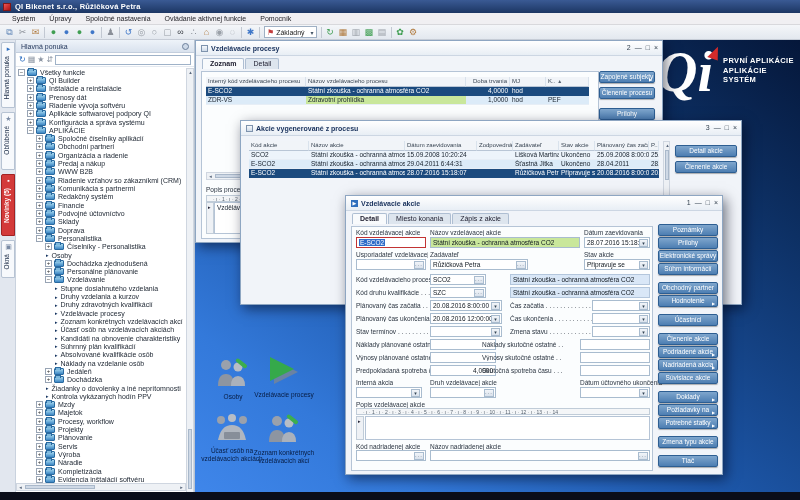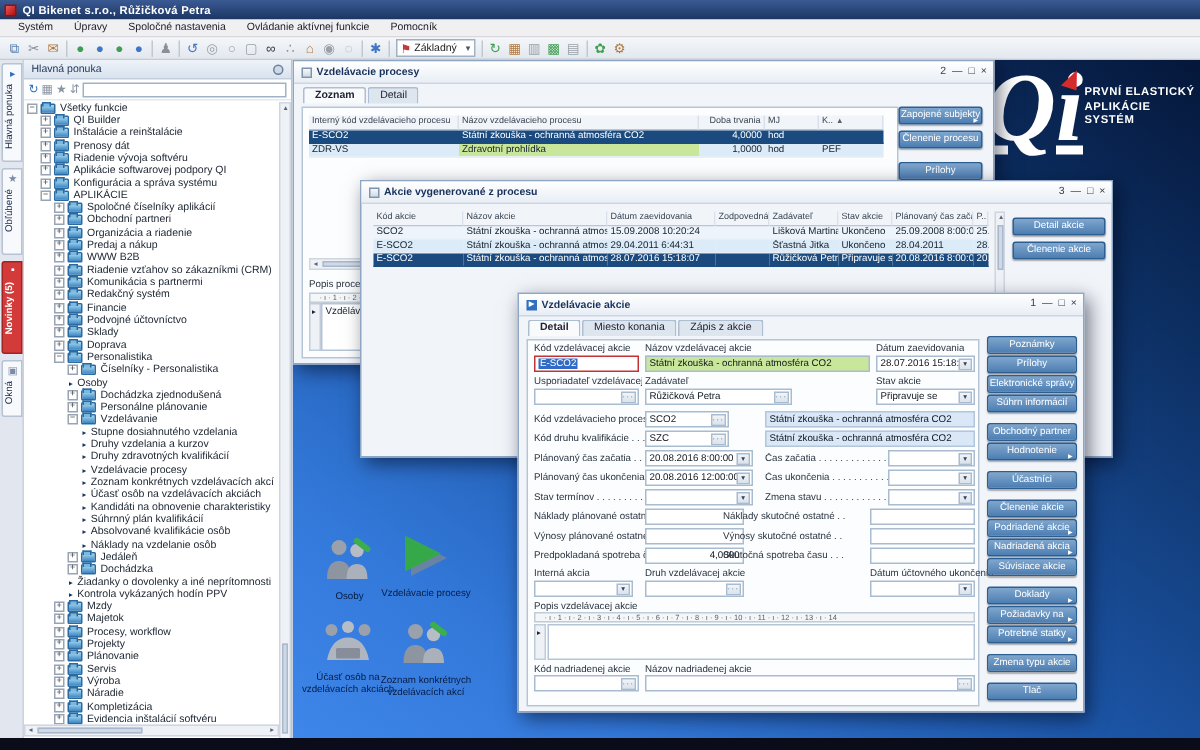--- a/index.html
+++ b/index.html
@@ -43,21 +43,21 @@
   .leafarw { font-size:5px; color:#13325e; margin:0 3px 0 1px; flex:none; }
   .tlabel { font-size:7px; color:#1b2430; }
   .vscroll { position:absolute; width:7px; background:#eef1f5; border:1px solid #cfd6e0; }
   .hscroll { position:absolute; height:8px; background:#eef1f5; border:1px solid #cfd6e0; }
   .scr-arr { position:absolute; font-size:5px; color:#56657a; line-height:6px; text-align:center; width:7px; }
   .thumb { position:absolute; background:#cfd9e6; border:1px solid #a9b8ca; }
 
   
   #desktop { position:absolute; left:195px; top:40px; width:605px; height:452px; background:linear-gradient(to bottom left,#05173a 0%,#0d3064 22%,#1c55a6 55%,#3379da 82%,#3f86ea 100%); z-index:1; }
   #logo { position:absolute; left:462px; top:2px; width:140px; height:100px; }
-  .qi-mark { position:absolute; left:0; top:0; font-family:"Liberation Serif",serif; font-style:italic; font-weight:bold; font-size:65px; color:#fff; line-height:60px;text-decoration:underline; }
+  .qi-mark { position:absolute; left:0; top:0; font-family:"Liberation Serif",serif; font-style:italic; font-weight:bold; font-size:56px; color:#fff; line-height:60px; }
   .qi-tri { position:absolute; left:52px; top:4px; width:0; height:0; border-left:7px solid transparent; border-right:4px solid transparent; border-bottom:13px solid #d42b2b; transform:rotate(18deg); }
   .qi-text { position:absolute; left:66px; top:14px; }
   .qi-text div { color:#fff; font-size:7.5px; font-weight:bold; letter-spacing:.4px; line-height:9.5px; }
   .dicon { position:absolute; text-align:center; }
   .dicon .ig { display:inline-block; }
   .dicon .dl { font-size:6.5px; color:#071c42; line-height:7.5px; margin-top:1px; }
 
   
   .win { position:absolute; background:#f1f4f9; border:1px solid #8ea6c2; box-shadow:3px 4px 12px rgba(2,8,25,.55); }
   .wtitle { position:absolute; left:0; top:0; right:0; height:15px; background:linear-gradient(#ffffff,#e8eef5); border-bottom:1px solid #ccd6e3; display:flex; align-items:center; padding:0 5px; }
@@ -434,21 +434,21 @@
         <span class="scr-arr" style="right:0;">▸</span>
       <div class="thumb" style="left:8px; top:1px; width:70px; height:4px;"></div>
     </div>
   </div>
 
   <div id="desktop">
     <div id="logo">
       <div class="qi-mark">Qi</div>
       <div class="qi-tri"></div>
       <div class="qi-text">
-        <div>PRVNÍ ELASTICKÝ</div>
+        <div>PRVNÍ APLIKÁCIE</div>
         <div>APLIKÁCIE</div>
         <div>SYSTÉM</div>
       </div>
     </div>
     <div id="dicons">
         <div class="dicon" style="left: 12px; top: 318px; width: 52px;"><span class="ig"><svg width="34" height="30" viewBox="0 0 34 30">
               <circle cx="10" cy="7" r="5" fill="#9aa1ac"></circle>
               <path d="M2 28 Q2 16 10 16 Q18 16 18 28 Z" fill="#8d95a1"></path>
               <circle cx="22" cy="9" r="4.5" fill="#b7bdc6"></circle>
               <path d="M15 28 Q15 18 22 18 Q29 18 29 28 Z" fill="#aab1bb"></path>

